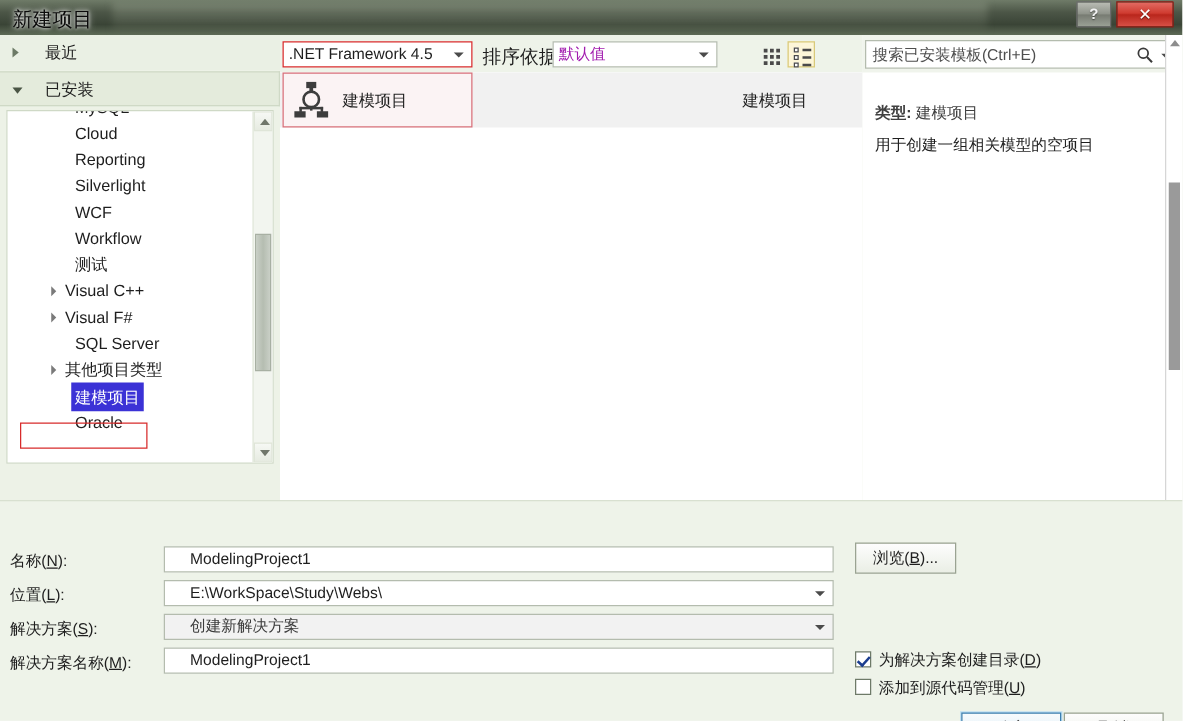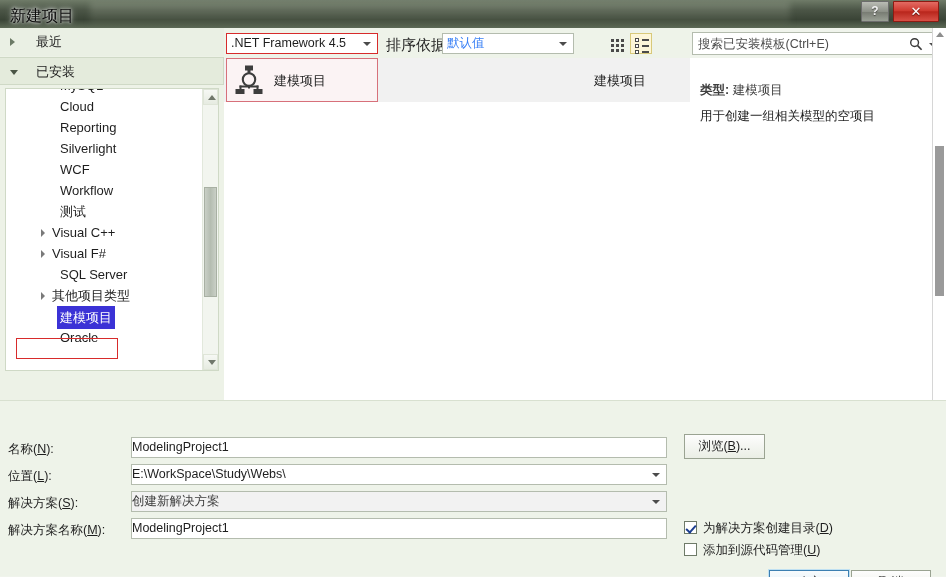--- a/index.html
+++ b/index.html
@@ -248,21 +248,21 @@
   }
   #sort-combo {
     position: absolute; left: 218px; top: 5px;
     width: 132px; height: 21px;
     background: #ffffff;
     border: 1px solid #b4bcae;
     box-sizing: border-box;
     font-size: 12.5px;
     line-height: 19px;
     padding-left: 4px;
-    color: #3b82f6;
+    color: #a21caf;
     cursor: default;
   }
   .view-btn {
     position: absolute; top: 5px;
     width: 22px; height: 21px;
     box-sizing: border-box;
     cursor: default;
   }
   #view-grid { left: 382px; background: transparent; border: 1px solid transparent; }
   #view-list {
@@ -401,21 +401,21 @@
   }
   .fld-label u { text-decoration: underline; }
   .fld-input {
     position: absolute; left: 131px;
     height: 21px;
     background: #ffffff;
     border: 1px solid #b4bcae;
     box-sizing: border-box;
     font-size: 12.5px;
     line-height: 19px;
-    padding-left: 0;
+    padding-left: 20px;
     color: #1e1e1e;
     white-space: nowrap;
     overflow: hidden;
   }
   #fld-name  { top: 36px; width: 536px; }
   #fld-loc   { top: 63px; width: 536px; }
   #fld-sol   { top: 90px; width: 536px; background: #f2f2f2; color: #3c3c3c; }
   #fld-solname { top: 117px; width: 536px; }
   #lbl-name    { top: 40px; }
   #lbl-loc     { top: 67px; }

